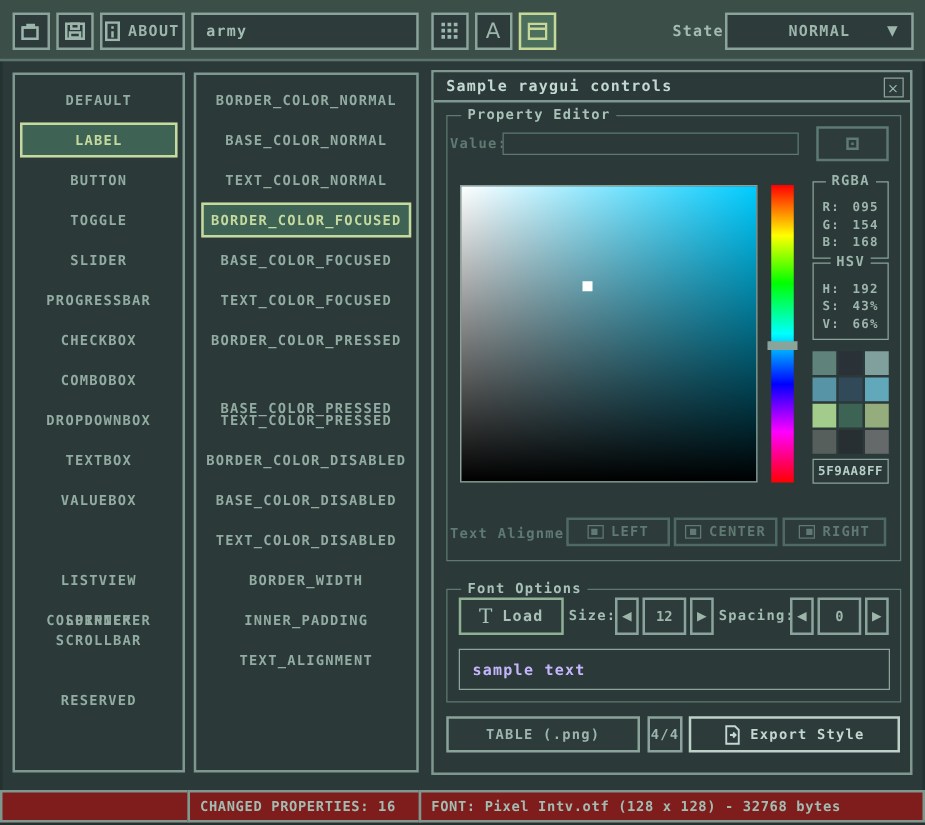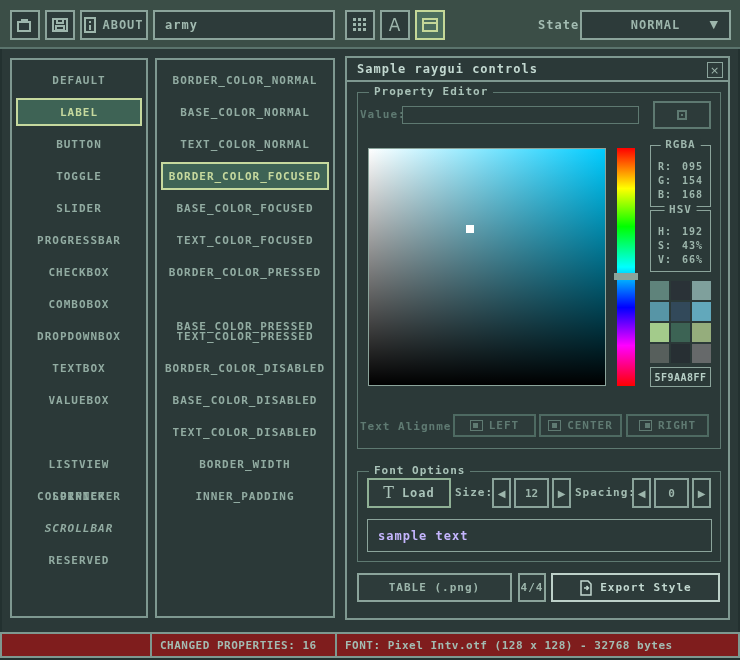--- a/index.html
+++ b/index.html
@@ -228,39 +228,40 @@
       <div class="list-item" style="top: 134px;">SLIDER</div>
       <div class="list-item" style="top: 166px;">PROGRESSBAR</div>
       <div class="list-item" style="top: 198px;">CHECKBOX</div>
       <div class="list-item" style="top: 230px; text-align: right;">COMBOBOX</div>
       <div class="list-item" style="top: 262px;">DROPDOWNBOX</div>
       <div class="list-item" style="top: 294px;">TEXTBOX</div>
       <div class="list-item" style="top: 326px;">VALUEBOX</div>
       <div class="list-item" style="top: 378px; margin-top: 44px;">SPINNER</div>
       <div class="list-item" style="top: 390px;">LISTVIEW</div>
       <div class="list-item" style="top: 422px;">COLORPICKER</div>
-      <div class="list-item" style="top: 454px; font-style: italic;">SCROLLBAR</div>
+      <div class="list-item" style="top: 438px;">SCROLLBAR</div>
       <div class="list-item" style="top: 486px;">RESERVED</div>
     </div>
 
   <div id="props-panel" class="panel">
       <div class="list-item" style="top: 6px;">BORDER_COLOR_NORMAL</div>
       <div class="list-item" style="top: 38px;">BASE_COLOR_NORMAL</div>
       <div class="list-item" style="top: 70px;">TEXT_COLOR_NORMAL</div>
       <div class="list-item selected" style="top: 102px;">BORDER_COLOR_FOCUSED</div>
       <div class="list-item" style="top: 166px;">TEXT_COLOR_FOCUSED</div>
       <div class="list-item" style="top: 134px;">BASE_COLOR_FOCUSED</div>
       <div class="list-item" style="top: 198px;">BORDER_COLOR_PRESSED</div>
       <div class="list-item" style="top: 230px; margin-top: 22px;">BASE_COLOR_PRESSED</div>
       <div class="list-item" style="top: 262px;">TEXT_COLOR_PRESSED</div>
       <div class="list-item" style="top: 294px;">BORDER_COLOR_DISABLED</div>
       <div class="list-item" style="top: 326px;">BASE_COLOR_DISABLED</div>
       <div class="list-item" style="top: 358px;">TEXT_COLOR_DISABLED</div>
       <div class="list-item" style="top: 390px;">BORDER_WIDTH</div>
       <div class="list-item" style="top: 422px;">INNER_PADDING</div>
+      <div class="list-item" style="top: 454px;">TEXT_ALIGNMENT</div>
     </div>
 
   <div id="sample-panel" class="panel">
     <div id="sample-titlebar">
       <span>Sample raygui controls</span>
       <div id="sample-close">×</div>
     </div>
 
     <div class="groupbox" style="left:10px; top:34px; width:364px; height:357px;">
       <span class="group-label">Property Editor</span>

